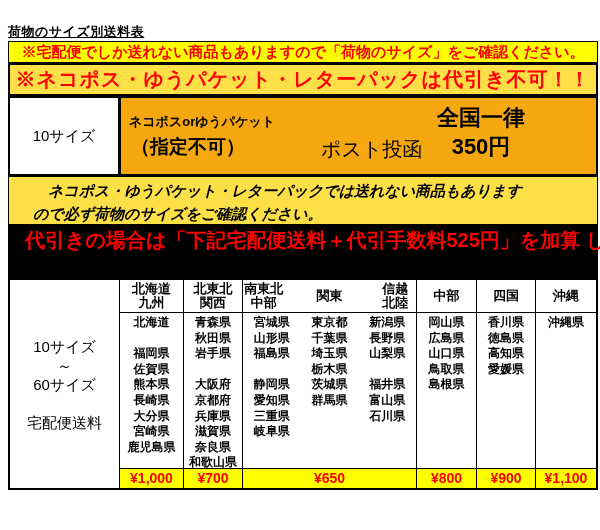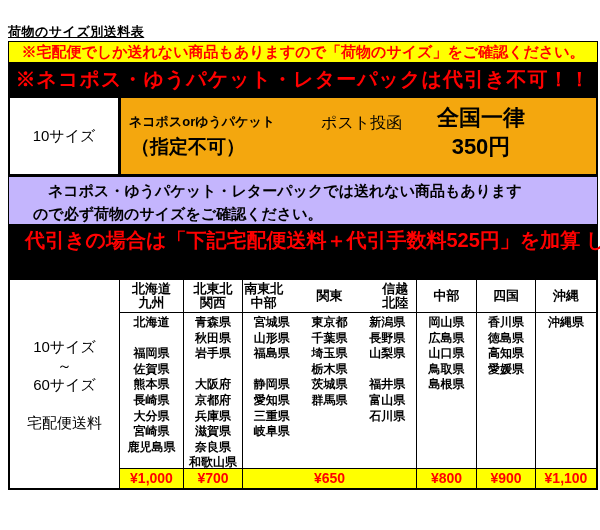--- a/index.html
+++ b/index.html
@@ -13,43 +13,43 @@
   
   .doc-title{left:8px;top:23px;font-size:13px;font-weight:bold;
     text-decoration:underline;letter-spacing:.5px;}
 
   
   .banner-yellow{left:8px;top:41px;width:590px;height:22px;background:#FFFF00;
     border:1px solid #000;color:#FF0000;font-weight:bold;font-size:15px;
     line-height:20px;white-space:nowrap;overflow:hidden;text-align:center;}
 
   
-  .banner-gray{left:8px;top:63px;width:590px;height:33px;background:#000000;
+  .banner-gray{left:8px;top:63px;width:590px;height:33px;background:#fde047;
     border:2px solid #000;color:#FF0000;font-weight:bold;font-size:20px;
     line-height:29px;white-space:nowrap;overflow:hidden;text-align:center;
     letter-spacing:1px;}
 
   
   .size10-label{left:8px;top:96px;width:112px;height:80px;background:#fff;
     border:2px solid #000;display:flex;align-items:center;justify-content:center;
     font-size:15px;}
   .size10-body{left:119px;top:96px;width:479px;height:80px;background:#F4A70E;
     border:2px solid #000;}
   .method{left:8px;top:15px;font-size:13px;font-weight:bold;}
   .method-note{left:10px;top:36px;font-size:19px;font-weight:bold;}
-  .delivery{left:200px;top:15px;font-size:16px;}
+  .delivery{left:200px;top:38px;font-size:20px;}
   .flat-price{left:295px;top:5px;width:130px;text-align:center;font-size:22px;
     font-weight:bold;line-height:29px;}
   .cod{left:418px;top:8px;width:56px;text-align:center;color:#FF0000;
     font-size:20px;font-weight:bold;line-height:27px;}
 
   
-  .notice-blue{left:8px;top:176px;width:590px;height:49px;background:#c4b5fd;
+  .notice-blue{left:8px;top:176px;width:590px;height:49px;background:#fde047;
     border:1px solid #000;color:#000;font-weight:bold;font-size:15px;
-    line-height:23px;padding:2px 0 0 24px;text-indent:15px;}
+    line-height:23px;padding:2px 0 0 24px;text-indent:15px;font-style:italic;}
 
   
   .notice-black{left:8px;top:225px;width:590px;height:53px;background:#000000;
     color:#FF0000;font-weight:bold;font-size:20px;line-height:26px;
     padding:2px 0 0 1px;text-indent:16px;white-space:nowrap;}
 
   
   .fee-table{left:8px;top:278px;width:590px;height:212px;border:2px solid #000;
     background:#fff;}
   .vline{position:absolute;top:0;width:1px;height:208px;background:#000;z-index:5;}

